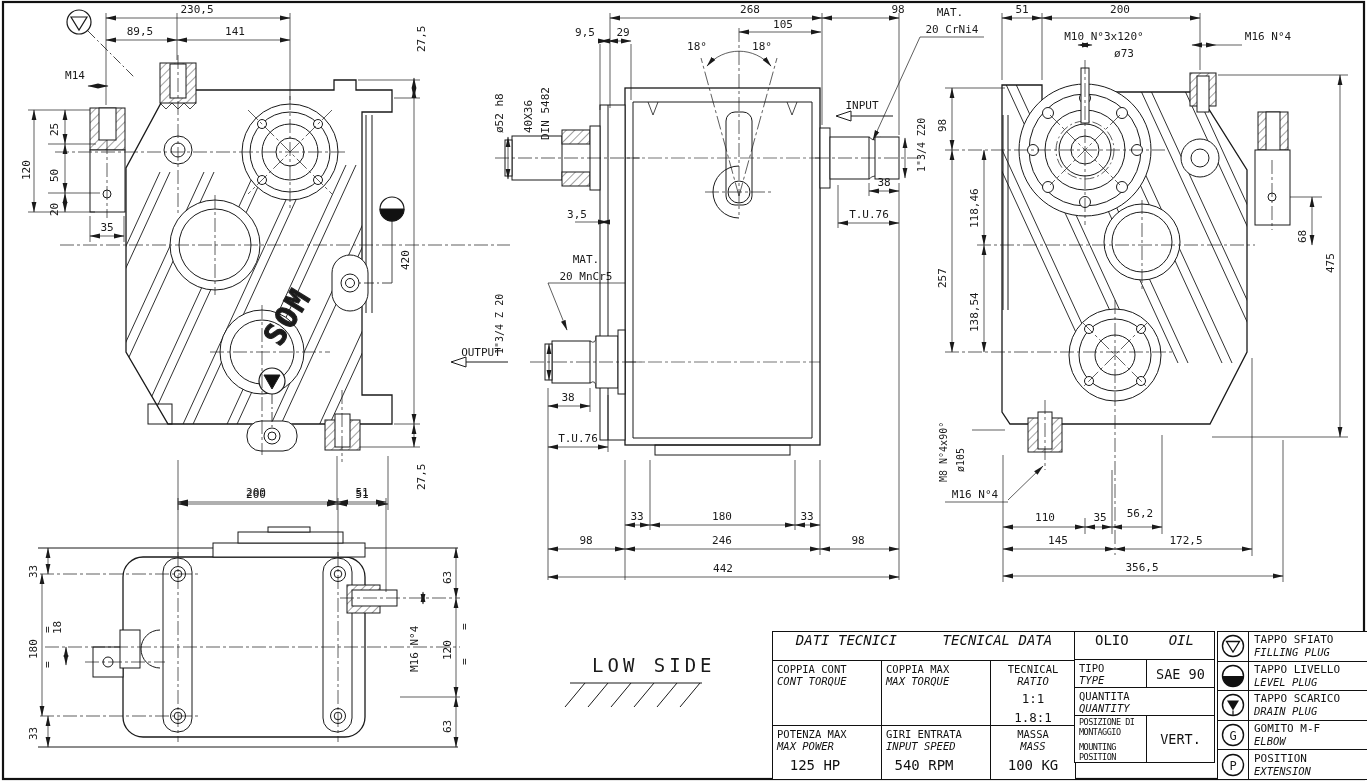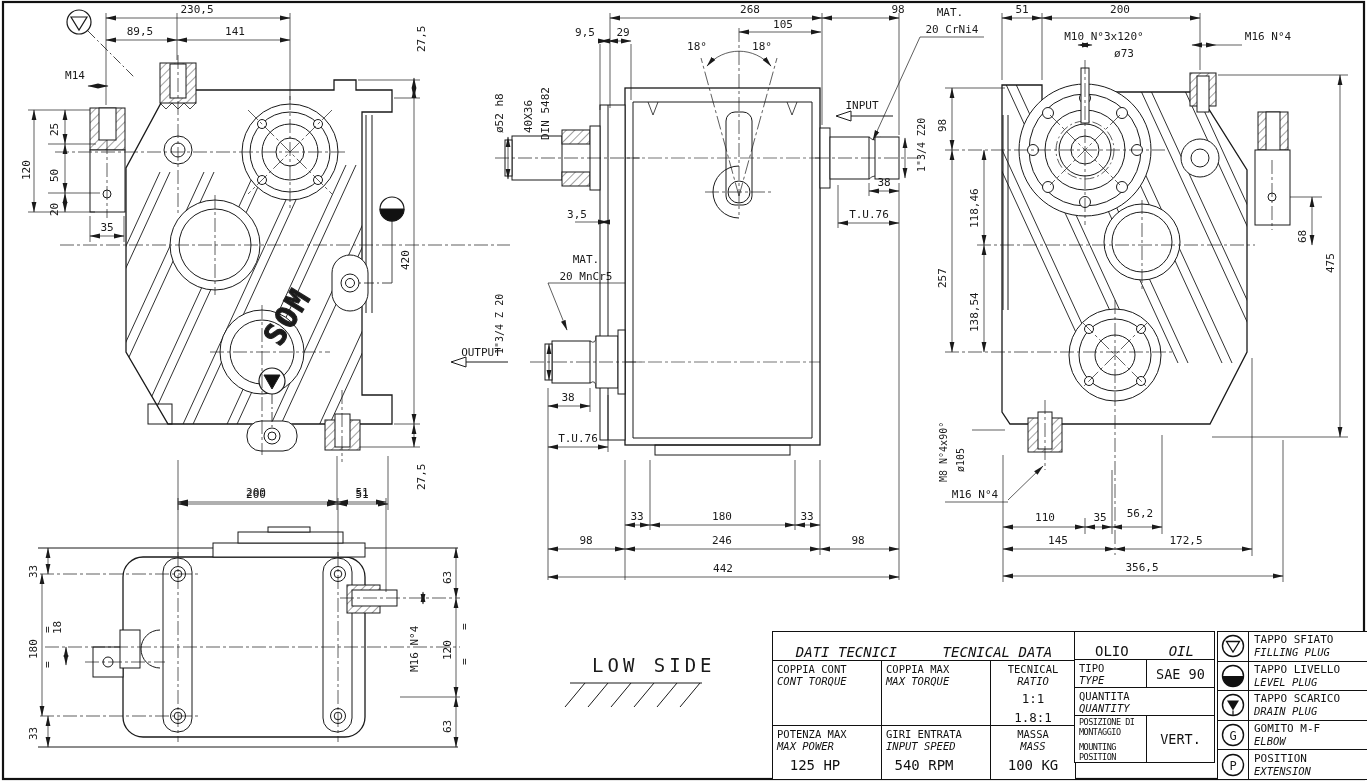--- a/index.html
+++ b/index.html
@@ -14,21 +14,21 @@
   .dim-sm { font-size:10px; }
   .note { font-size:11px; }
   .lowside { font-size:19px; letter-spacing:4px; }
 
   
   .box { position:absolute; box-sizing:border-box; border:1.6px solid #111; background:#fff; }
   .tbl-main { left:772px; top:631px; width:304px; height:149px; display:flex; flex-direction:column; }
   .tbl-oil  { left:1074px; top:631px; width:141px; height:132px; display:flex; flex-direction:column; }
   .legend   { left:1217px; top:631px; width:168px; height:149px; display:flex; flex-direction:column; }
 
-  .th { height:28px; display:flex; align-items:flex-end; justify-content:space-around;
+  .th { height:28px; display:flex; align-items:flex-start; justify-content:space-around;
         font-style:italic; font-size:14px; border-bottom:1.4px solid #111; }
   .trow { display:flex; flex:1;gap:24px; }
   .trow + .trow { border-top:1.4px solid #111; }
   .cell { flex:1; display:flex; flex-direction:column; align-items:center; padding-top:2px; box-sizing:border-box; }
   .cell + .cell { border-left:1.4px solid #111; }
   .lab { font-size:10.5px; line-height:12px; align-self:flex-start; padding-left:4px; white-space:nowrap; }
   .lab.c { align-self:center; padding-left:0; }
   .lab.en { font-style:italic; }
   .val { font-size:14px; margin-top:auto; margin-bottom:6px; }
   .ratio { font-size:12.5px; line-height:15px; margin-top:4px; }

